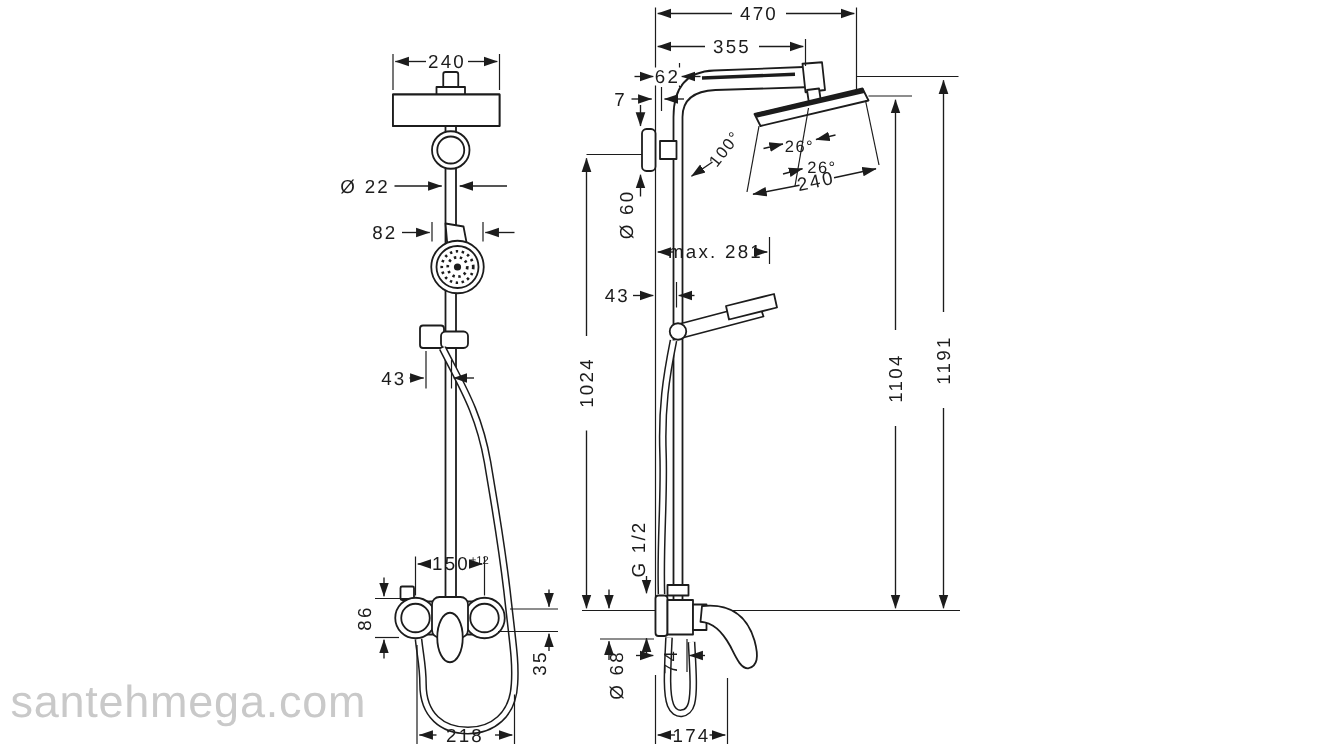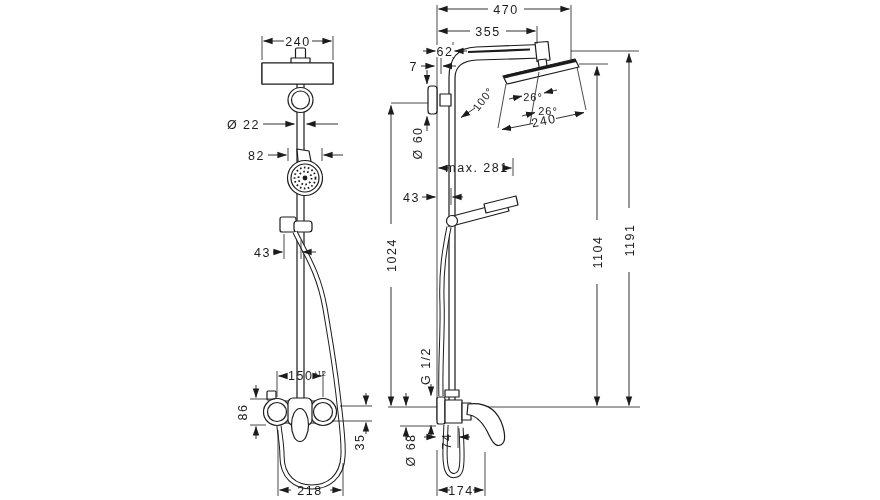--- a/index.html
+++ b/index.html
@@ -295,13 +295,14 @@
 
     <g>
       <line class="ext" x1="571" y1="51" x2="639" y2="51"></line>
       <line class="dim" x1="629" y1="208" x2="629" y2="53.5" marker-end="url(#arr)"></line>
       <line class="dim" x1="629" y1="272" x2="629" y2="405.5" marker-end="url(#arr)"></line>
       <text class="dtx" transform="rotate(-90 629 240)" x="629" y="244.5" text-anchor="middle">1191</text>
     </g>
   </g>
 </svg>
 
+<div class="watermark">santehmega.com</div>
 </div>
 
 </body></html>

